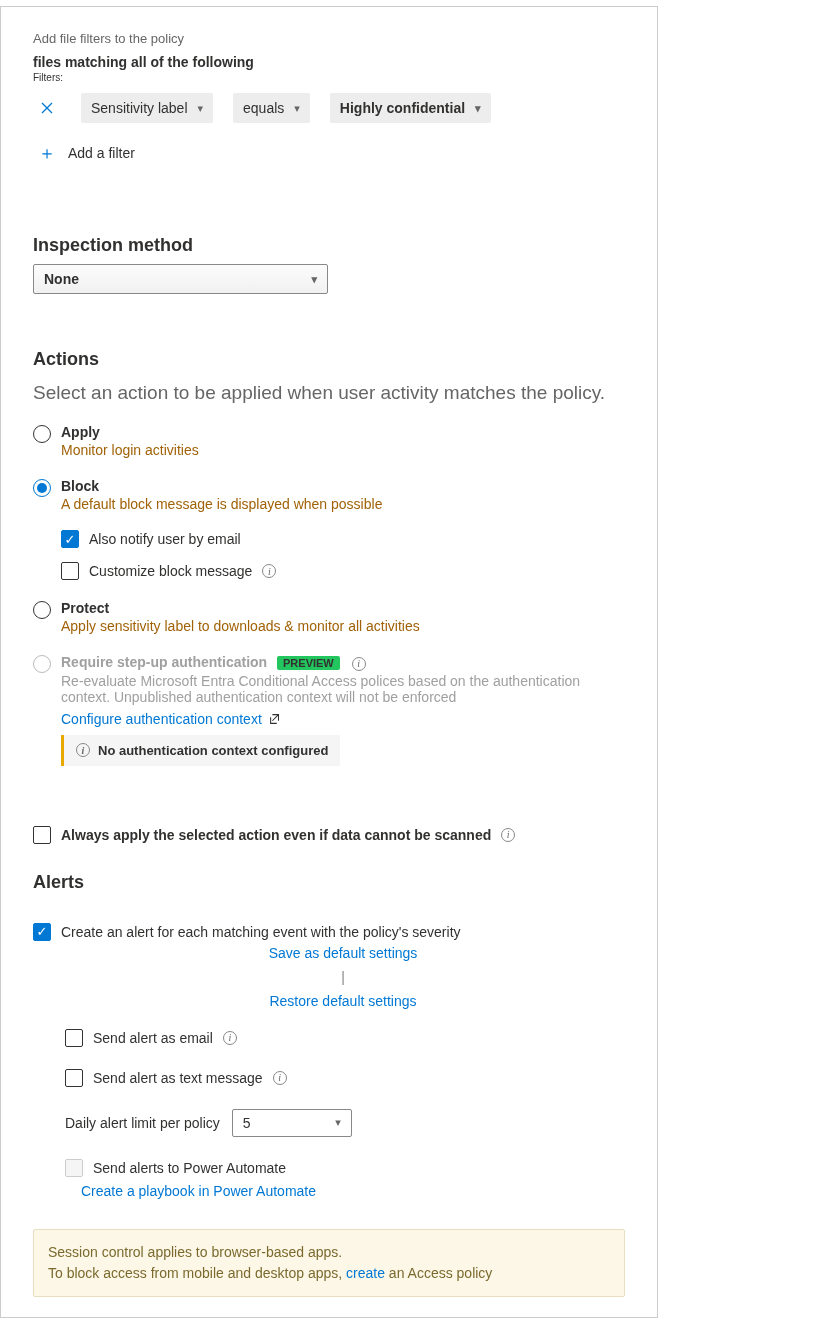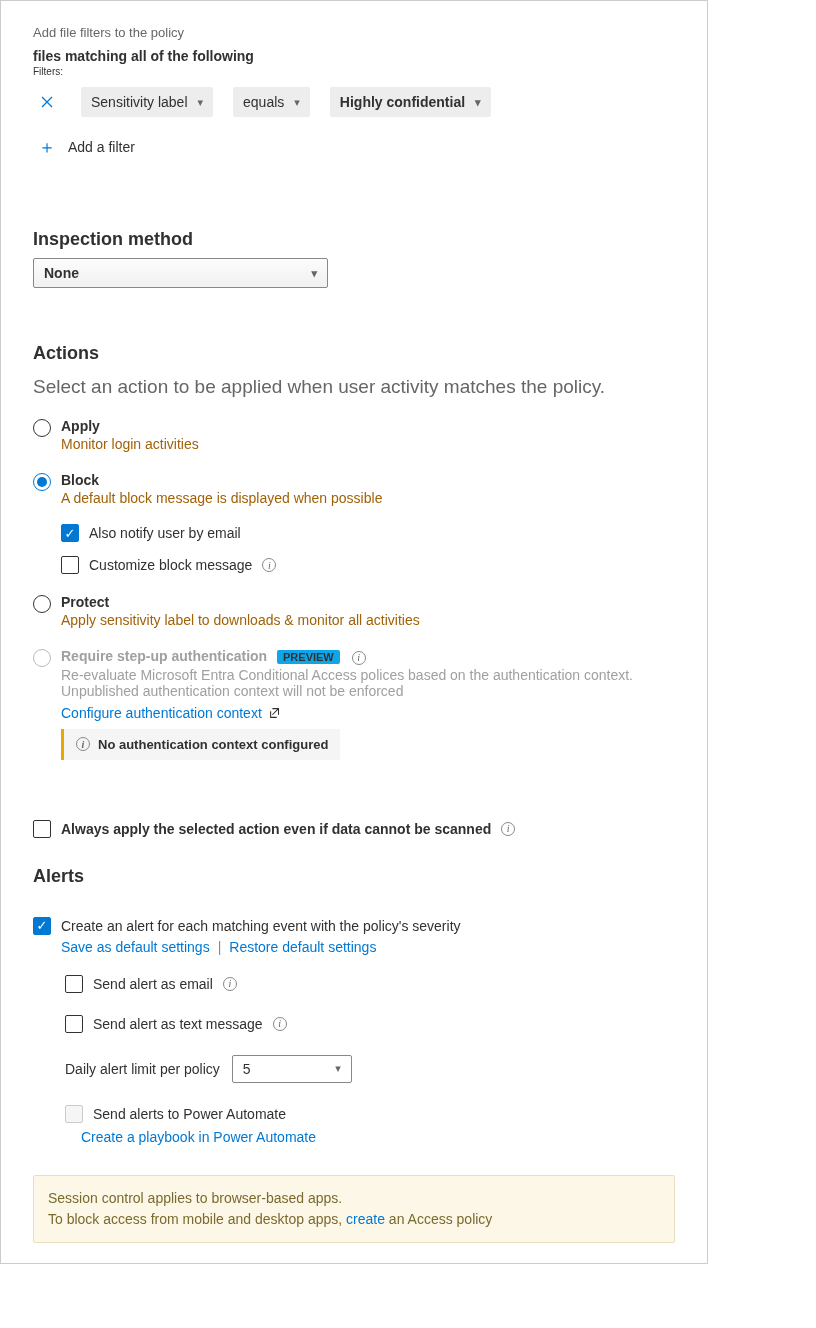--- a/index.html
+++ b/index.html
@@ -4,23 +4,24 @@
 <style>
   * { box-sizing: border-box; }
   body {
     margin: 0;
     font-family: "Segoe UI", -apple-system, sans-serif;
     font-size: 14px;
     color: #323130;
     background: #fff;
   }
   .container {
-    width: 708px;
+    width: 658px;
     border: 1px solid #ccc;
     padding: 24px 32px 20px 32px;
+    margin-top: 6px;
   }
   .muted-small {
     color: #666;
     font-size: 13px;
     margin-bottom: 8px;
   }
   .bold-line {
     font-weight: 600;
     font-size: 14px;
     margin-bottom: 2px;
@@ -191,21 +192,21 @@
     align-items: center;
     justify-content: center;
     font-size: 10px;
     font-style: italic;
     color: #666;
     font-family: serif;
     flex-shrink: 0;
     cursor: help;
   }
   .preview-badge {
-    background: #0ea5e9;
+    background: #22c55e;
     color: #323130;
     font-size: 11px;
     font-weight: 600;
     padding: 1px 6px;
     border-radius: 2px;
     margin-left: 6px;
   }
   .link {
     color: #0078d4;
     cursor: pointer;
@@ -228,20 +229,21 @@
     margin-top: 8px;
   }
   .links-row {
     margin-left: 28px;
     display: flex;
     align-items: center;
     gap: 8px;
     margin-top: 4px;
     margin-bottom: 20px;
     font-size: 14px;
+    flex-direction: column;
   }
   .divider-pipe { color: #888; }
   .footer-note {
     background: #fdf7e7;
     border: 1px solid #e8dfc0;
     border-radius: 2px;
     padding: 12px 14px;
     font-size: 14px;
     color: #7a6a2e;
     line-height: 1.5;

